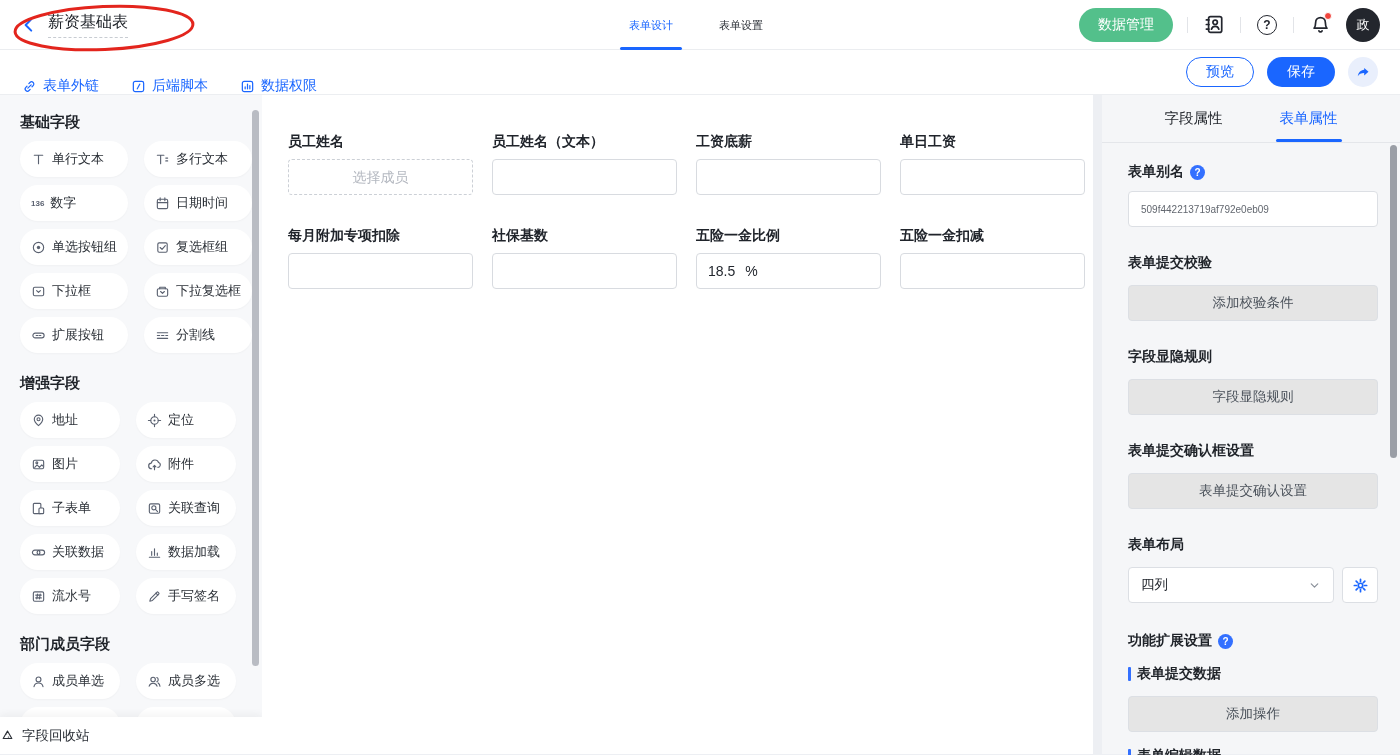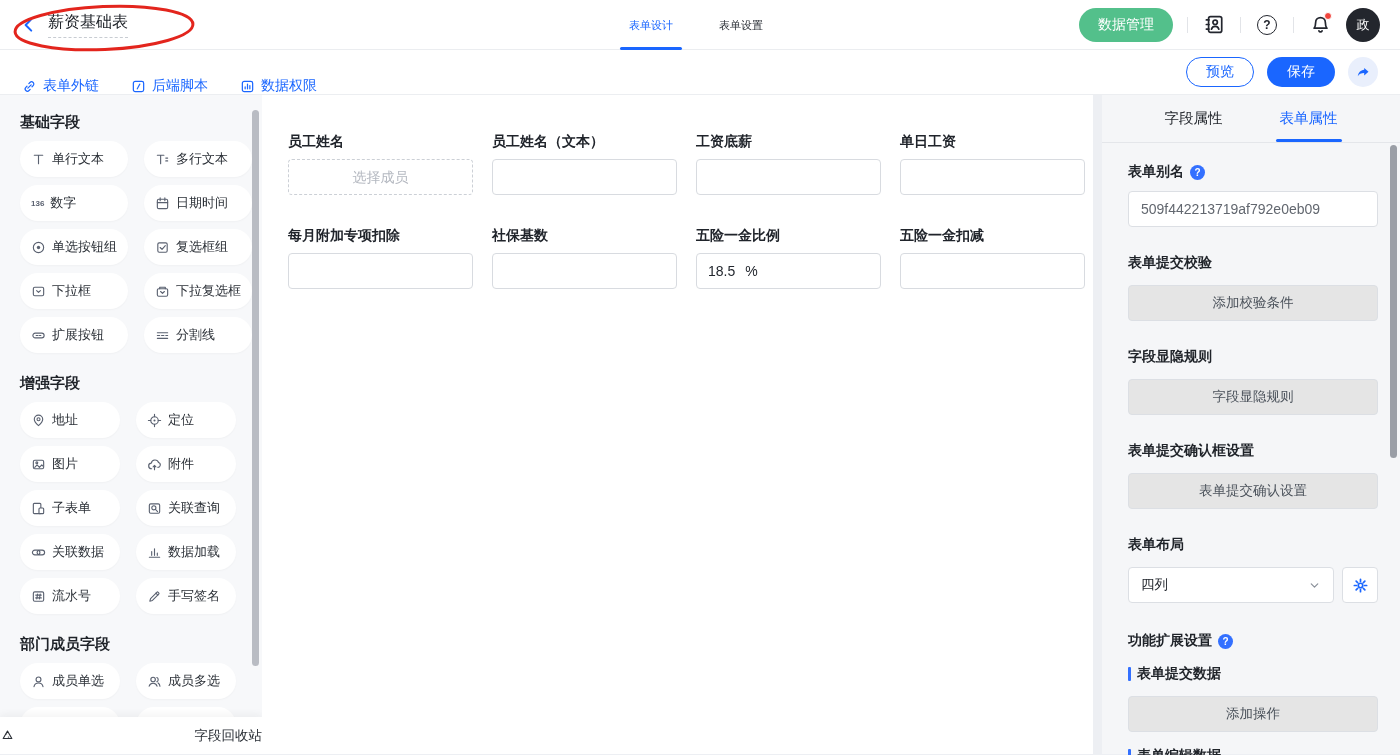--- a/index.html
+++ b/index.html
@@ -62,21 +62,21 @@
   .pill-grid { display:grid; grid-template-columns:1fr 1fr; gap:8px 16px; margin-bottom:21px; }
   .pill { height:36px; background:#fff; border-radius:18px; display:flex; align-items:center;
     gap:6px; padding:0 11px; font-size:13px; color:#2a2f36; cursor:grab;
     box-shadow:0 1px 2px rgba(31,35,41,.03); white-space:nowrap; }
   .pill svg { width:15px; height:15px; flex:none; stroke:#5a6170; fill:none; stroke-width:1.2;
     stroke-linecap:round; stroke-linejoin:round; }
   .pill .num-glyph { font-size:8px; font-weight:700; color:#5a6170; letter-spacing:0; flex:none; }
   .side-scrollbar { position:absolute; right:3px; top:15px; width:7px; height:556px;
     background:#b9bcc3; border-radius:4px; }
   .recycle-bar { position:absolute; left:0; right:0; bottom:0; height:37px; background:#fff;
-    display:flex; align-items:center; justify-content:space-between; gap:7px; font-size:13.5px;
+    display:flex; align-items:center; justify-content:flex-start; gap:7px; font-size:13.5px;
     color:#2a2f36; box-shadow:0 -2px 8px rgba(31,35,41,.06); cursor:pointer; z-index:5; }
   .recycle-bar svg { width:15px; height:15px; stroke:#2a2f36; fill:none; stroke-width:1.2;
     stroke-linejoin:round; }
 
   
   .canvas { width:831px; background:#fff; margin-right:9px; padding:38px 0 0 26px; flex:none; }
   .field-grid { display:grid; grid-template-columns:repeat(4,185px); gap:32px 19px; }
   .field-label { font-size:14px; font-weight:700; color:#20242b; margin-bottom:8px; }
   .field-input { width:185px; height:36px; border:1px solid #d8dbe0; border-radius:4px;
     background:#fff; font-size:14px; color:#23272e; padding:0 11px; outline:none;
@@ -95,21 +95,21 @@
   .panel-tab.active { color:#1a66ff; }
   .panel-tab.active .tab-underline { position:absolute; bottom:0; left:50%; margin-left:-33px;
     width:66px; height:3px; background:#1a66ff; border-radius:2px; }
   .panel-body { padding:20px 22px 0 26px; }
   .panel-label-row { display:flex; align-items:center; gap:6px; margin-bottom:10px; }
   .panel-label { font-size:14px; font-weight:700; color:#1f2329; }
   .helpdot { width:15px; height:15px; border-radius:50%; background:#3370ff; color:#fff;
     display:inline-flex; align-items:center; justify-content:center; font-size:10px;
     font-weight:700; cursor:pointer; }
   .panel-input { width:100%; height:36px; background:#fff; border:1px solid #dcdfe4;
-    border-radius:4px; font-size:14px; color:#62676f; padding:0 12px; outline:none;
+    border-radius:4px; font-size:10px; color:#62676f; padding:0 12px; outline:none;
     font-family:inherit; }
   .panel-section { margin-top:27px; }
   .panel-btn { margin-top:13px; width:100%; height:36px; background:#e5e5e5; border:1px solid #dcdfe4;
     border-radius:4px; font-size:13.5px; color:#4a515a; cursor:pointer; font-family:inherit; }
   .layout-row { margin-top:13px; display:flex; gap:8px; }
   .layout-select { flex:1; height:36px; background:#fff; border:1px solid #dcdfe4; border-radius:4px;
     display:flex; align-items:center; justify-content:space-between; padding:0 12px;
     font-size:13.5px; color:#23272e; cursor:pointer; }
   .layout-select svg { width:13px; height:13px; stroke:#8a909a; fill:none; stroke-width:1.5;
     stroke-linecap:round; stroke-linejoin:round; }

